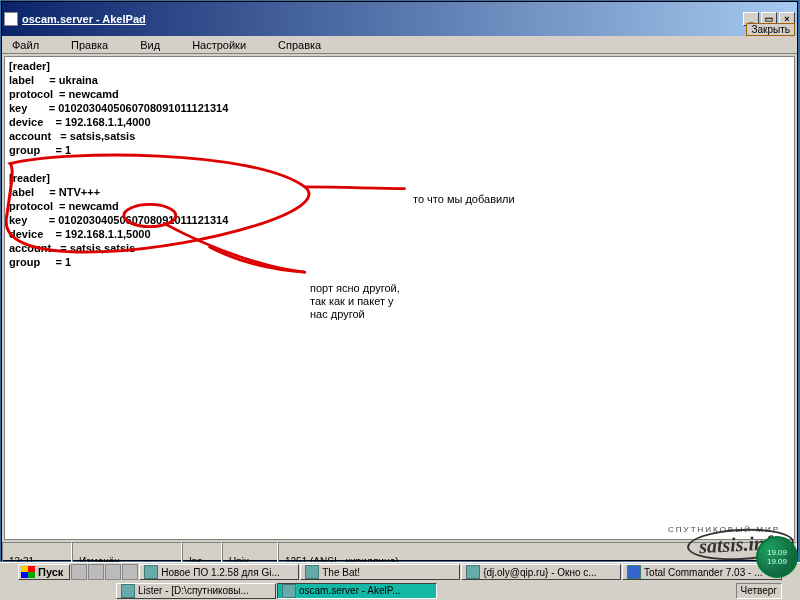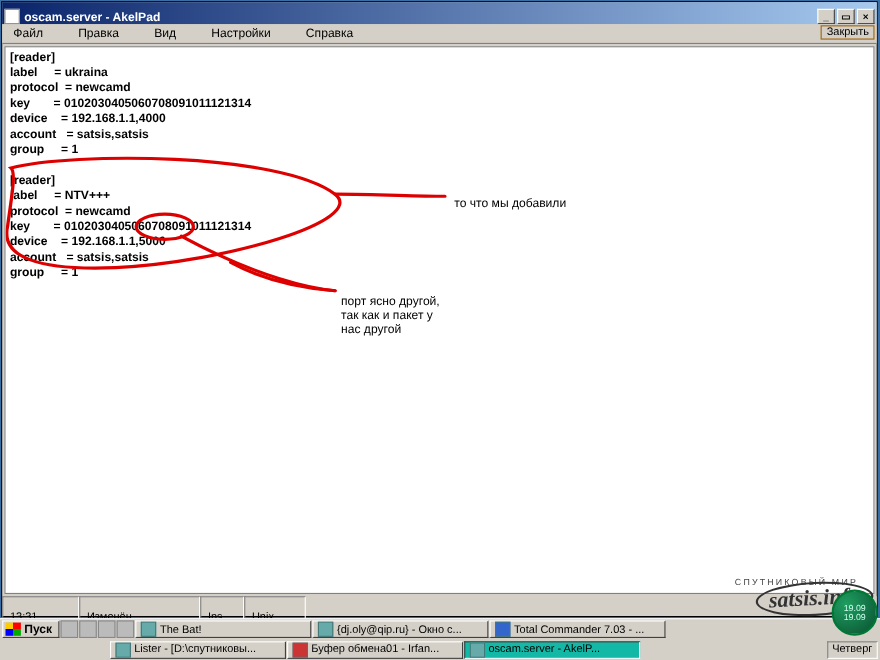--- a/index.html
+++ b/index.html
@@ -13,27 +13,28 @@
   }
   .window {
     position: absolute;
     left: 1px; top: 1px;
     width: 797px; height: 560px;
     background: #d4d0c8;
     border: 1px solid #000;
     display: flex; flex-direction: column;
   }
   .titlebar {
-    height: 20px;
+    height: 34px;
     background: linear-gradient(to right, #0a246a, #a6caf0);
     color: #fff;
-    display: flex; align-items: flex-end;
+    display: flex; align-items: center;
     padding: 0 2px;
     font-weight: bold;
     font-size: 11px;
+    text-decoration: underline;
   }
   .titlebar .app-icon {
     width: 14px; height: 14px;
     background: #fff; border: 1px solid #888;
     margin-right: 4px;
   }
   .titlebar .spacer { flex: 1; }
   .titlebar .ctrl {
     width: 16px; height: 14px;
     background: #d4d0c8;
@@ -110,21 +111,21 @@
     position: absolute;
     left: 0; bottom: 0;
     width: 800px; height: 38px;
     background: #d4d0c8;
     border-top: 1px solid #fff;
     display: flex; flex-direction: column;
   }
   .taskbar-row {
     height: 19px;
     display: flex; align-items: center;
-    gap: 1px; padding: 0 2px;
+    gap: 1px; padding: 0 18px;
   }
   .start-btn {
     height: 16px;
     padding: 0 6px 0 2px;
     background: #d4d0c8;
     border: 1px solid #fff;
     border-right-color: #404040; border-bottom-color: #404040;
     display: flex; align-items: center;
     font-weight: bold; font-size: 11px;
     gap: 3px;
@@ -250,55 +251,56 @@
     <div class="annotation-text" style="left:305px; top:225px; white-space:pre;">порт ясно другой,
 так как и пакет у
 нас другой</div>
   </div>
 
   <div class="statusbar">
     <div class="cell" style="width:70px">13:31</div>
     <div class="cell" style="width:110px">Изменён</div>
     <div class="cell" style="width:40px">Ins</div>
     <div class="cell" style="width:56px">Unix</div>
+    <div class="cell" style="flex:1">1251 (ANSI - кириллица)</div>
   </div>
 </div>
 
 <div class="taskbar">
   <div class="taskbar-row">
     <div class="start-btn">
       <div class="flag"></div>
       <span>Пуск</span>
     </div>
     <div class="ql"></div>
     <div class="ql"></div>
     <div class="ql"></div>
     <div class="ql"></div>
     <div class="task-btn">
         <div class="ticon"></div>
+        <span>Новое ПО 1.2.58 для Gi...</span>
+      </div>
+    <div class="task-btn">
+        <div class="ticon"></div>
         <span>The Bat!</span>
       </div>
     <div class="task-btn">
         <div class="ticon"></div>
         <span>{dj.oly@qip.ru} - Окно с...</span>
       </div>
     <div class="task-btn">
         <div class="ticon" style="background:#36c"></div>
         <span>Total Commander 7.03 - ...</span>
       </div>
   </div>
   <div class="taskbar-row">
     <div style="width:97px"></div>
     <div class="task-btn">
         <div class="ticon"></div>
         <span>Lister - [D:\спутниковы...</span>
-      </div>
-    <div class="task-btn">
-        <div class="ticon" style="background:#c33"></div>
-        <span>Буфер обмена01 - Irfan...</span>
       </div>
     <div class="task-btn active">
         <div class="ticon"></div>
         <span>oscam.server - AkelP...</span>
       </div>
     <div class="tray">
       <span>Четверг</span>
     </div>
   </div>
 </div>

